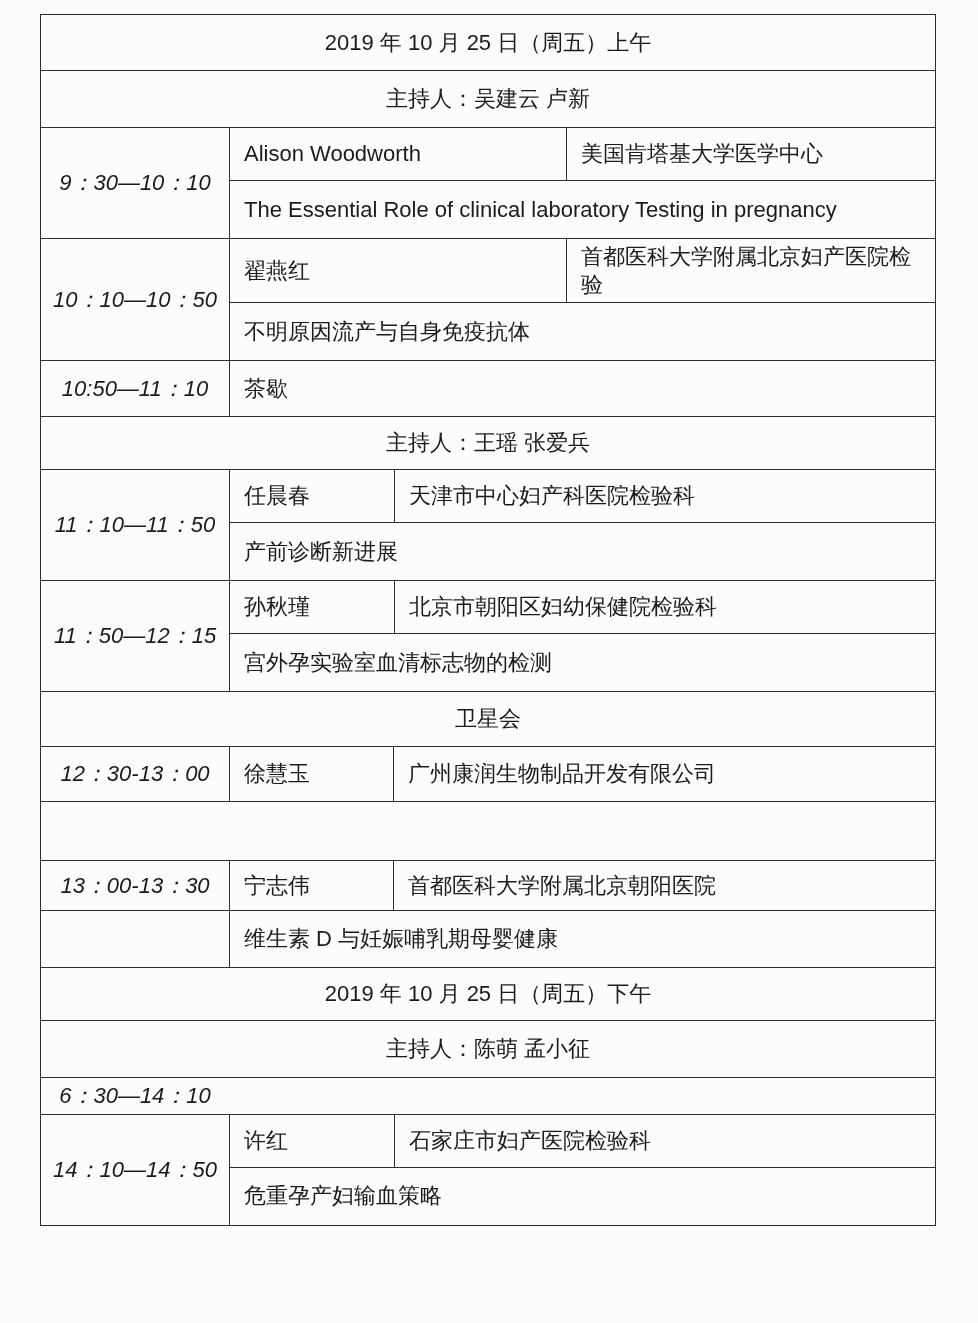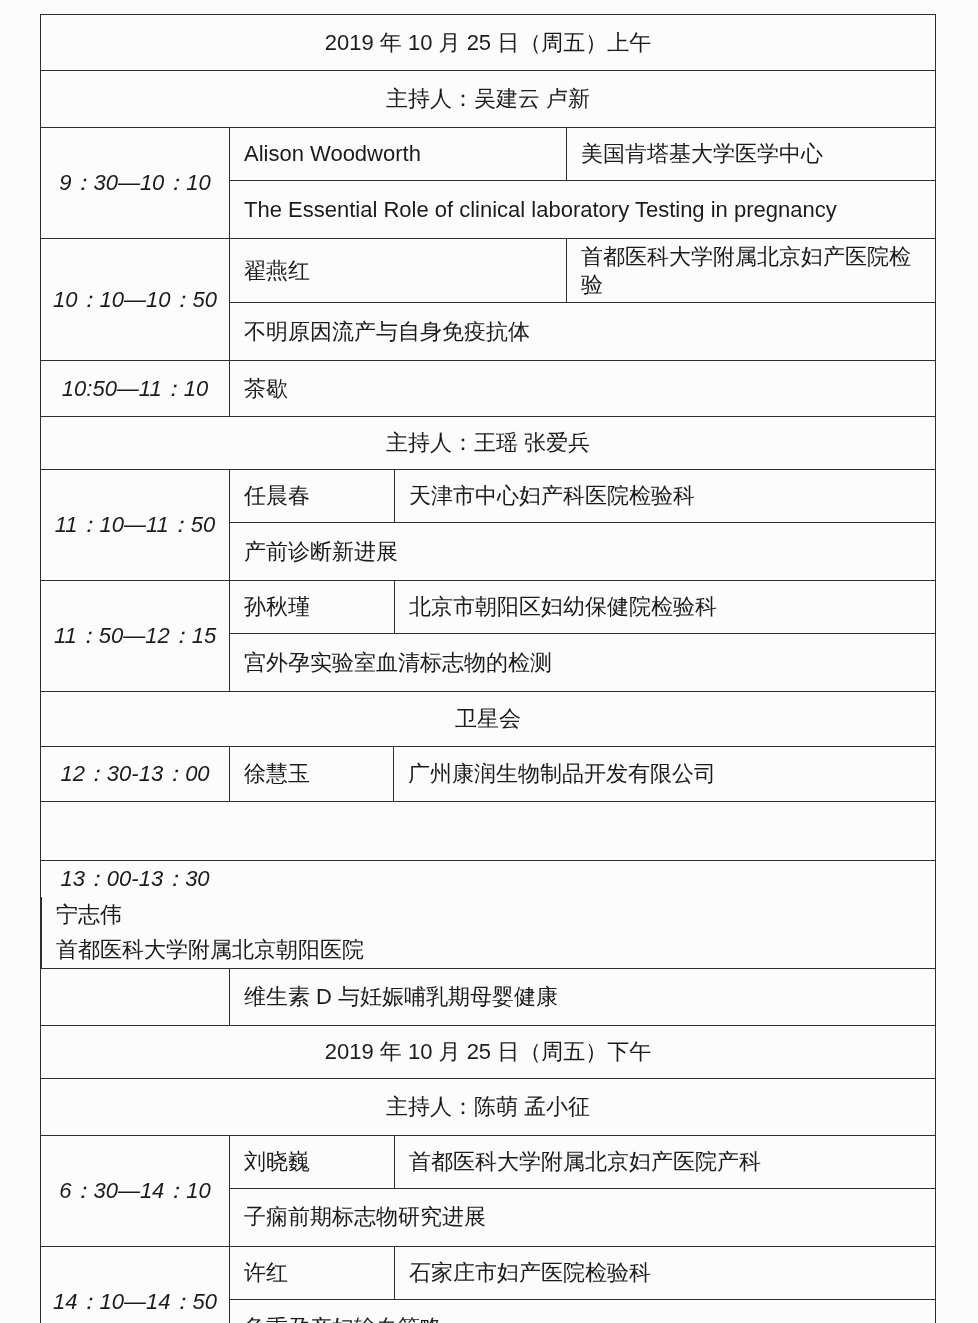--- a/index.html
+++ b/index.html
@@ -119,48 +119,41 @@
   <div class="trow" style="min-height:55px;">
     <div class="cell time">12：30-13：00</div>
     <div class="cell speaker-narrow vline">徐慧玉</div>
     <div class="cell grow vline">广州康润生物制品开发有限公司</div>
   </div>
 
   <div class="trow" style="min-height:59px;">
     <div class="cell time"></div>
   </div>
 
-  <div class="trow" style="min-height:50px;flex-direction:column;">
+  <div class="trow" style="min-height:50px;">
     <div class="cell time">13：00-13：30</div>
     <div class="cell speaker-narrow vline">宁志伟</div>
     <div class="cell grow vline">首都医科大学附属北京朝阳医院</div>
   </div>
 
   <div class="trow" style="min-height:57px;">
     <div class="cell time"></div>
     <div class="cell grow vline">维生素 D 与妊娠哺乳期母婴健康</div>
   </div>
 
   <div class="trow">
     <div class="cell full" style="min-height:52px;">2019 年 10 月 25 日（周五）下午</div>
   </div>
 
   <div class="trow">
     <div class="cell full" style="min-height:56px;">主持人：陈萌 孟小征</div>
   </div>
 
   <div class="tblock">
     <div class="cell time">6：30—14：10</div>
-    <div class="right">
-      <div class="r1">
-        <div class="cell speaker-narrow">刘晓巍</div>
-        <div class="cell grow vline">首都医科大学附属北京妇产医院产科</div>
-      </div>
-      <div class="cell r2">子痫前期标志物研究进展</div>
-    </div>
   </div>
 
   <div class="tblock">
     <div class="cell time">14：10—14：50</div>
     <div class="right">
       <div class="r1">
         <div class="cell speaker-narrow">许红</div>
         <div class="cell grow vline">石家庄市妇产医院检验科</div>
       </div>
       <div class="cell r2">危重孕产妇输血策略</div>

